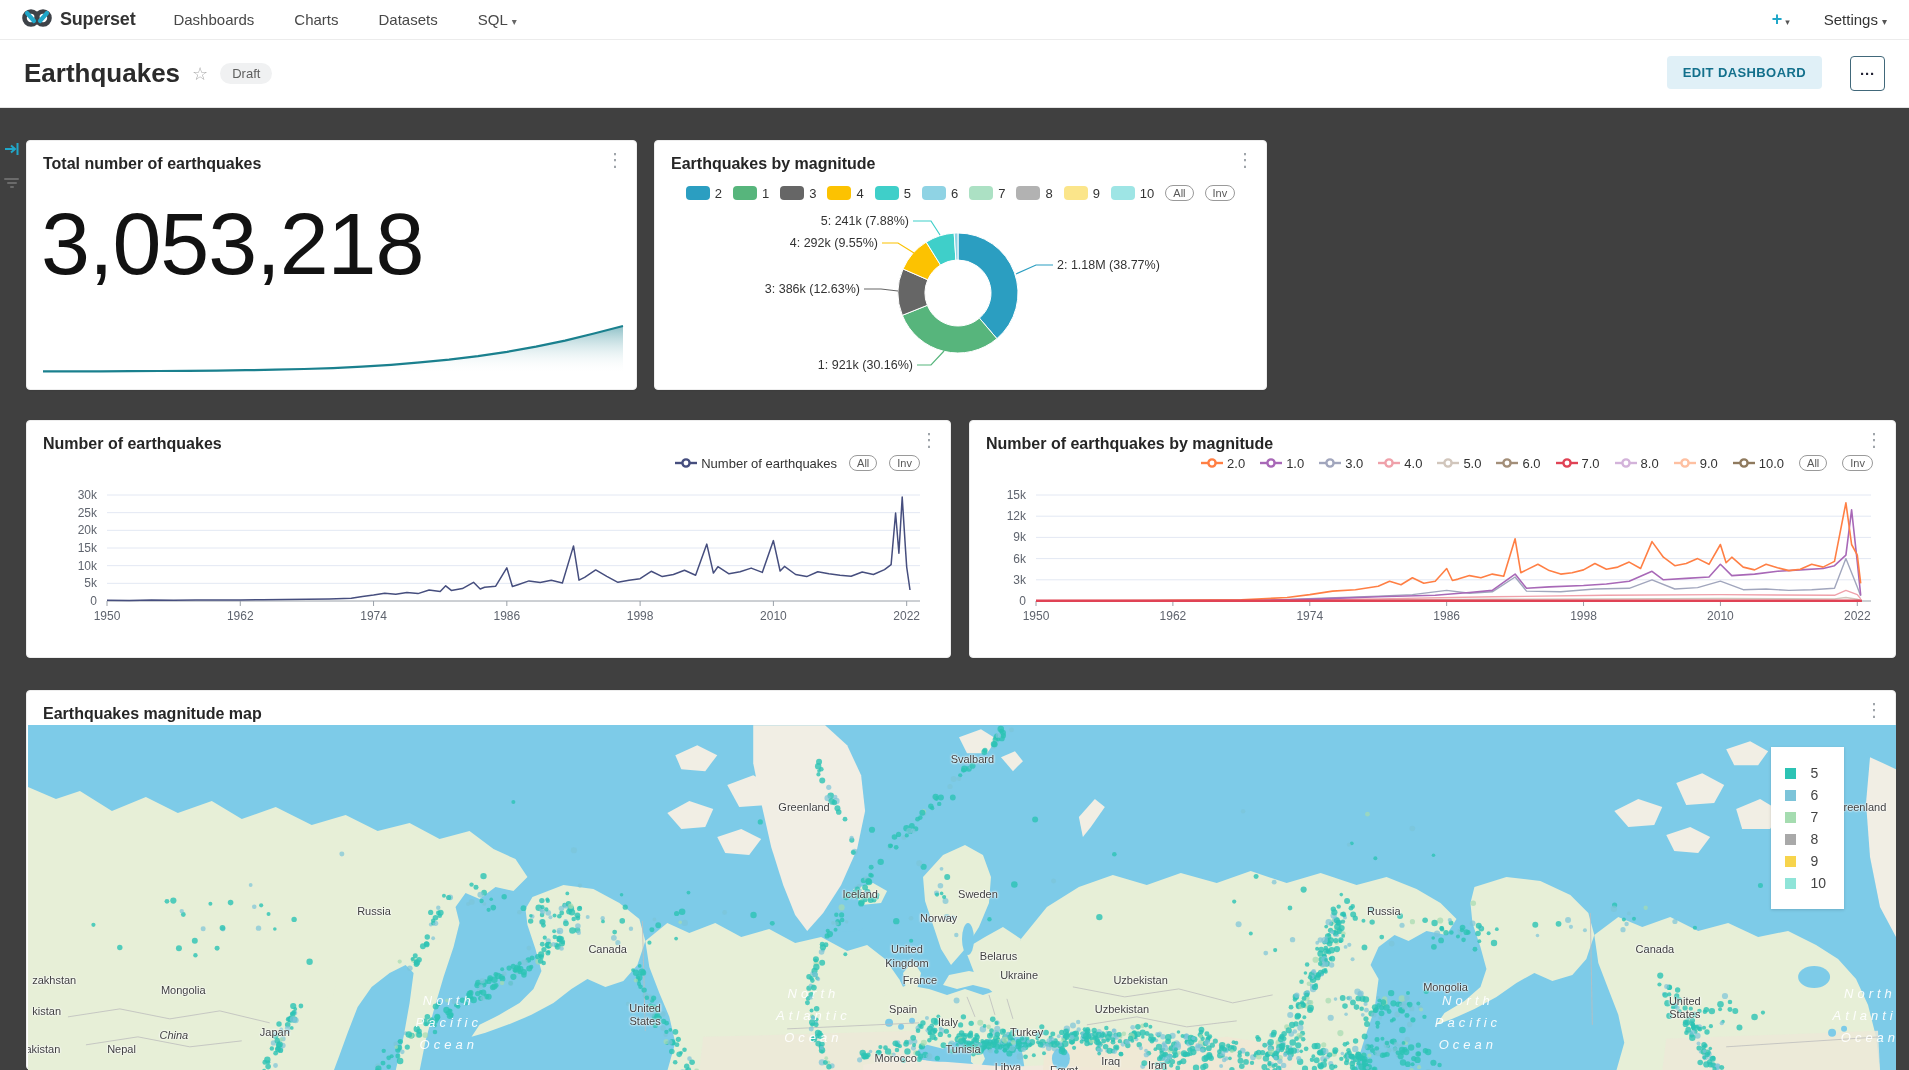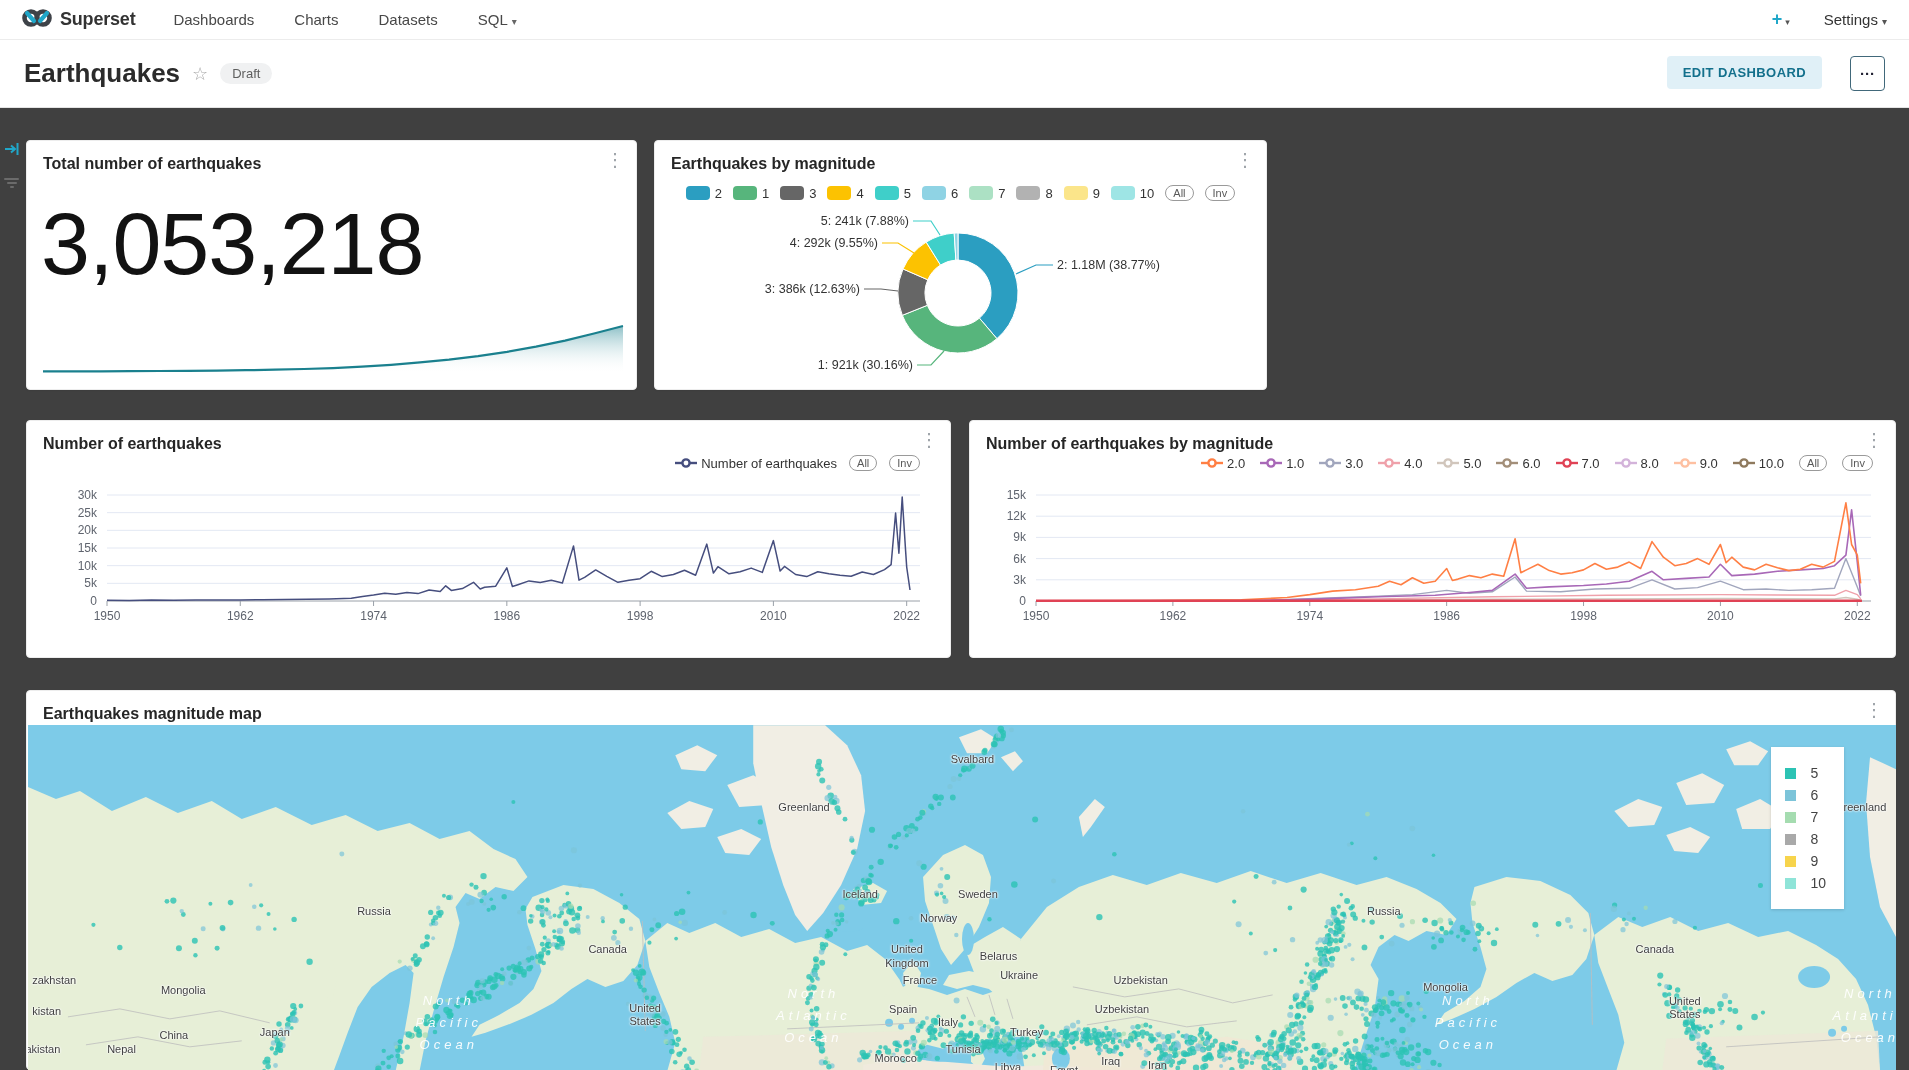--- a/index.html
+++ b/index.html
@@ -2189,21 +2189,21 @@
             <circle cx="600.6" cy="279.0" r="2.1" fill="#7CC4D9" opacity="0.7"></circle>
           </g>
       </svg>
       <div id="map-labels">
           <div class="mlabel" style="left: 345.95px; top: 186.84px;">
             <div>Russia</div>
           </div>
           <div class="mlabel" style="left: 155.21px; top: 266.42px;">
             <div>Mongolia</div>
           </div>
-          <div class="mlabel" style="left: 145.86px; top: 311.4px;">
+          <div class="mlabel" style="left: 145.86px; top: 311.4px; font-style: italic;">
             <div>China</div>
           </div>
           <div class="mlabel" style="left: 246.84px; top: 307.94px;">
             <div>Japan</div>
           </div>
           <div class="mlabel" style="left: 26.18px; top: 256.04px;">
             <div>zakhstan</div>
           </div>
           <div class="mlabel" style="left: 18.7px; top: 287.18px;">
             <div>kistan</div>

